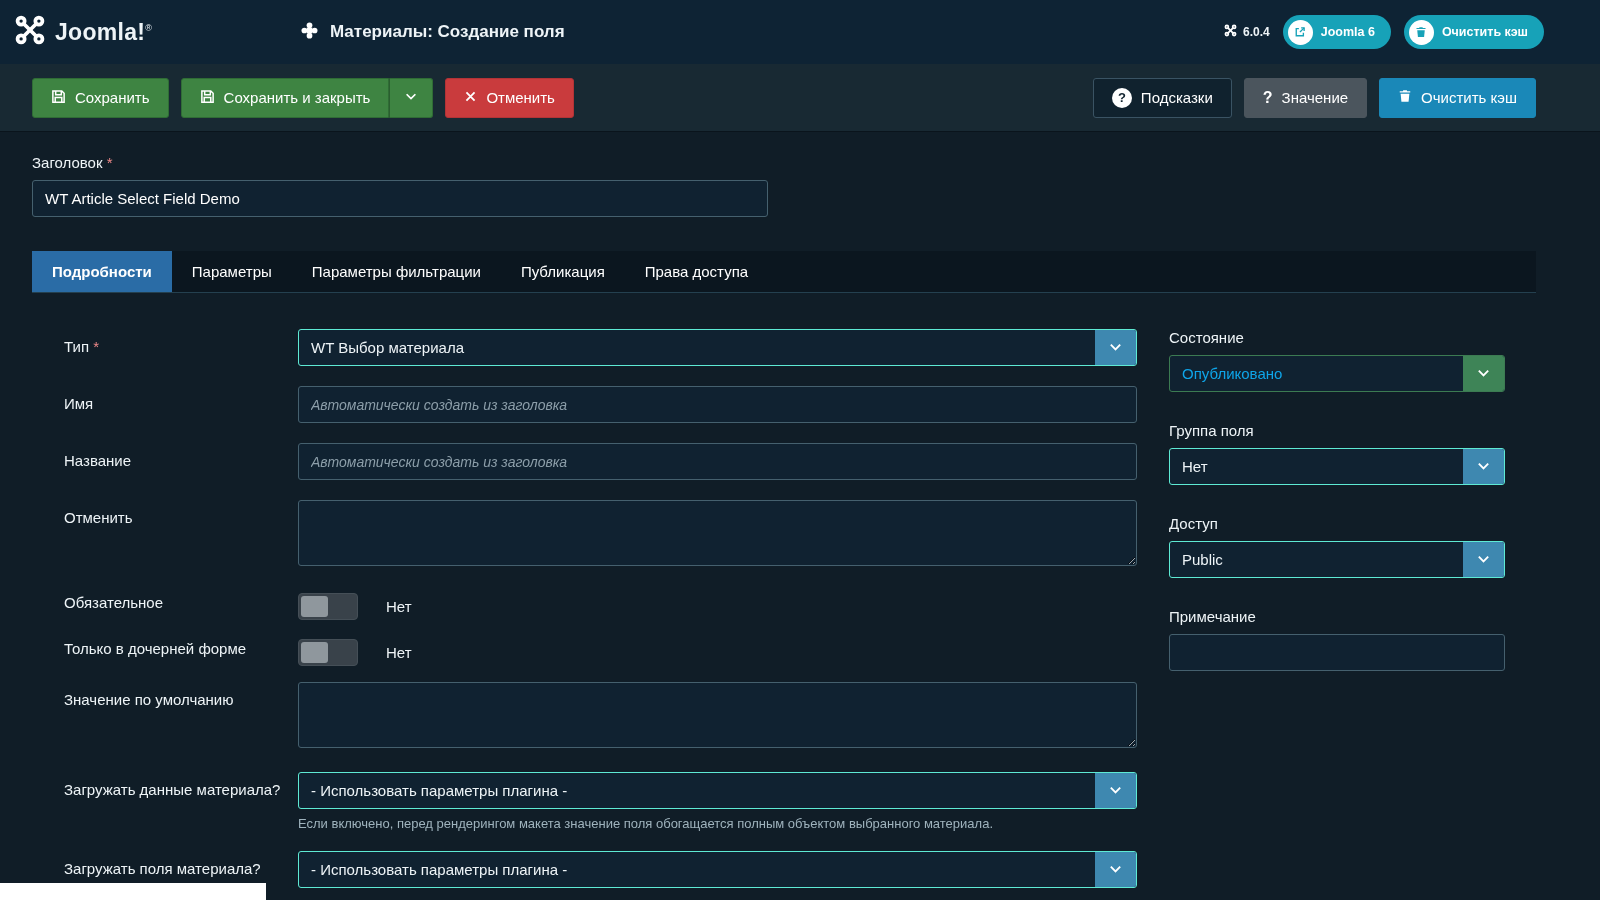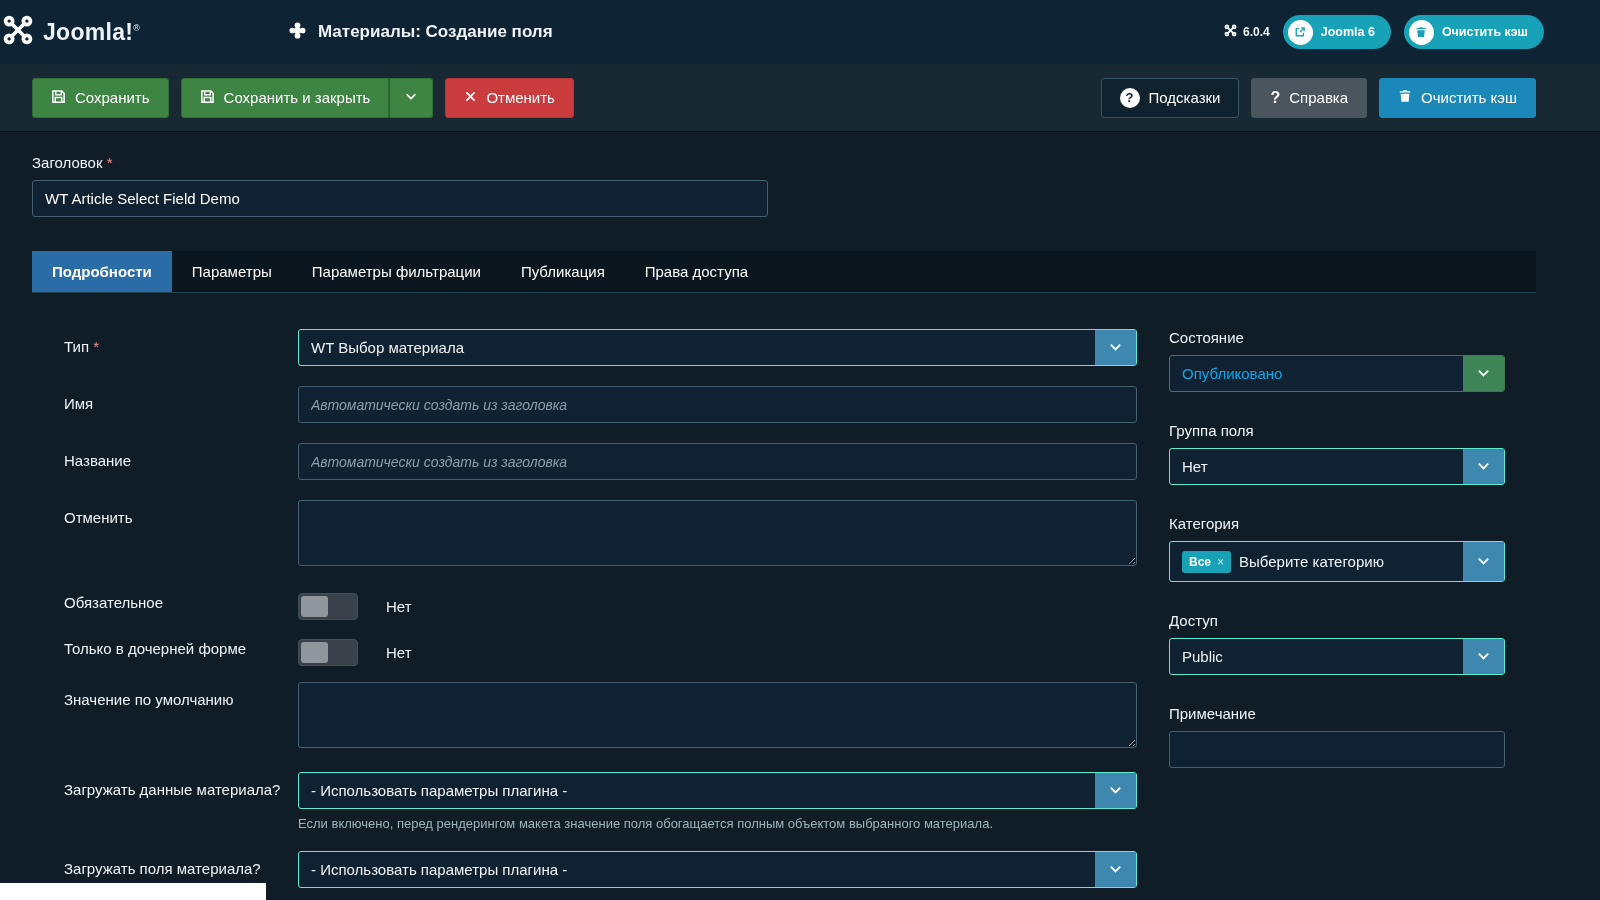--- a/index.html
+++ b/index.html
@@ -11,21 +11,21 @@
     overflow: hidden;
     position: relative;
   }
 
   
   .header {
     height: 64px;
     background: #0e2334;
     display: flex;
     align-items: center;
-    padding: 0 56px 0 2px;
+    padding: 0 56px 0 14px;
   }
   .logo { display: flex; align-items: center; gap: 9px; width: 286px; }
   .logo-text { font-size: 23px; font-weight: 700; letter-spacing: .3px; }
   .reg { font-size: 9px; vertical-align: super; font-weight: 400; }
   .page-title-wrap { display: flex; align-items: center; gap: 11px; flex: 1; }
   .page-title { font-size: 17px; font-weight: 600; }
   .header-right { display: flex; align-items: center; gap: 13px; }
   .version { font-size: 12px; font-weight: 700; display: flex; gap: 6px; align-items: center; }
   .pill {
     display: flex; align-items: center; gap: 8px;
@@ -273,21 +273,21 @@
     <span>Отменить</span>
   </button>
 
   <div class="toolbar-right">
     <button class="btn btn-dark">
       <span class="qcircle">?</span>
       <span>Подсказки</span>
     </button>
     <button class="btn btn-grey">
       <span class="qplain">?</span>
-      <span>Справка</span>
+      <span>Значение</span>
     </button>
     <button class="btn btn-blue">
       <span>
         <svg viewBox="0 0 16 16" width="14" height="14" fill="#fff">
           <path d="M6 1.5h4l.5 1H14V4H2V2.5h3.5z"></path>
             <path d="M3 5.5h10l-.9 9H3.9z"></path>
         </svg>
       </span>
       <span>Очистить кэш</span>
     </button>
@@ -443,39 +443,20 @@
           <button class="chev">
             <span>
               <svg viewBox="0 0 16 16" width="15" height="15" fill="none" stroke="#fff" stroke-width="2">
                   <path d="M3 6l5 5 5-5"></path>
                 </svg>
             </span>
           </button>
         </div>
       </div>
 
-      <div class="sgroup">
-        <span class="slabel">Категория</span>
-        <div class="select" style="height:41px;">
-          <span class="val">
-            <span class="chip">
-              <span>Все</span>
-              <span class="chip-x">×</span>
-            </span>
-            <span>Выберите категорию</span>
-          </span>
-          <button class="chev">
-            <span>
-              <svg viewBox="0 0 16 16" width="15" height="15" fill="none" stroke="#fff" stroke-width="2">
-                  <path d="M3 6l5 5 5-5"></path>
-                </svg>
-            </span>
-          </button>
-        </div>
-      </div>
 
       <div class="sgroup">
         <span class="slabel">Доступ</span>
         <div class="select">
           <span class="val">Public</span>
           <button class="chev">
             <span>
               <svg viewBox="0 0 16 16" width="15" height="15" fill="none" stroke="#fff" stroke-width="2">
                   <path d="M3 6l5 5 5-5"></path>
                 </svg>

